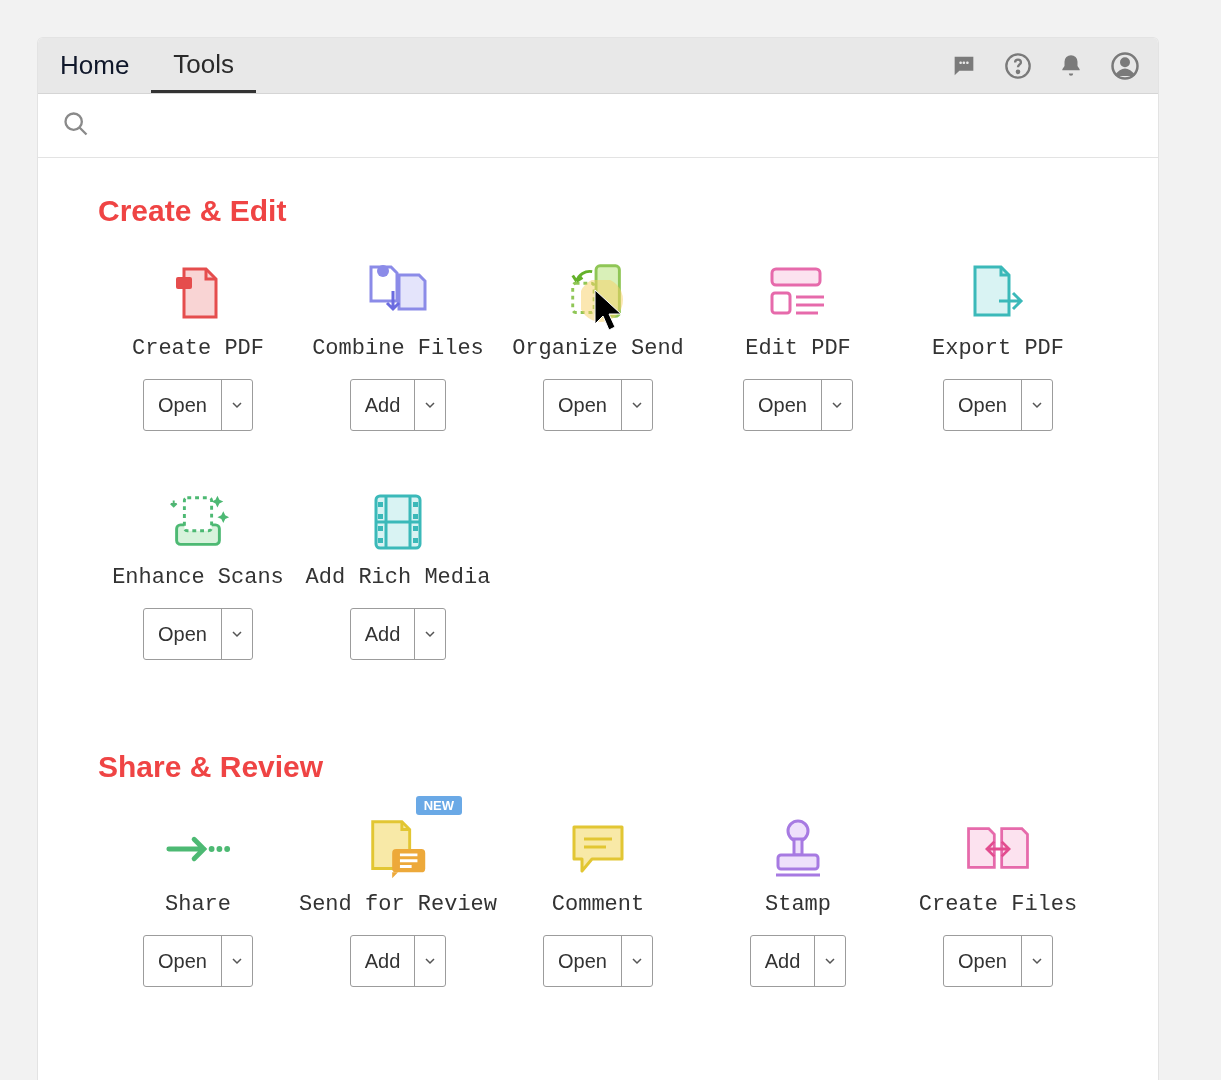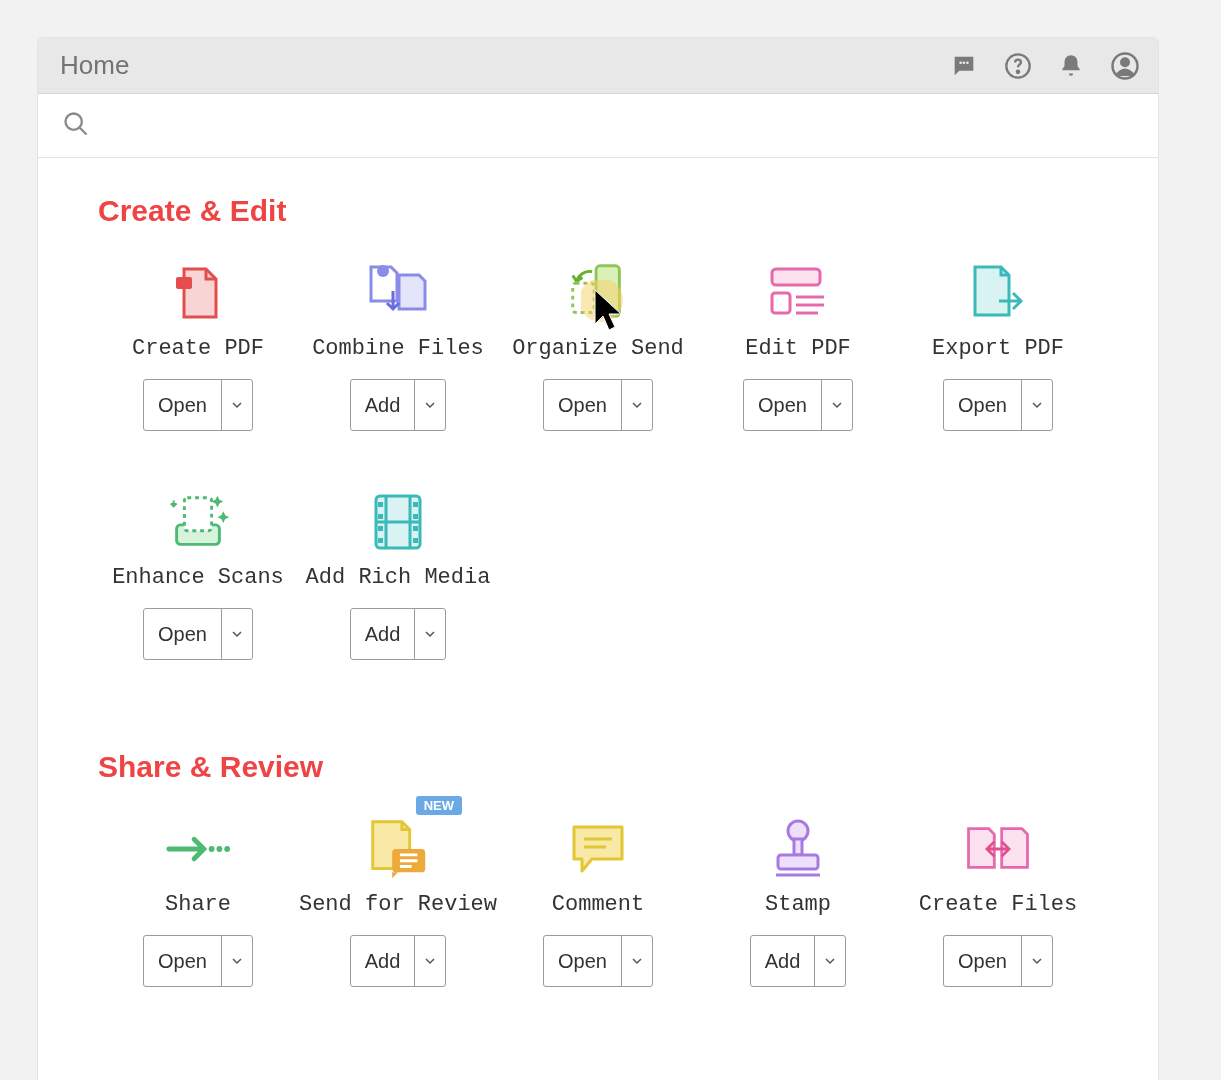--- a/index.html
+++ b/index.html
@@ -28,21 +28,21 @@
     align-items: stretch;
     font-size: 26px;
     color: #5a5a5a;
     position: relative;
   }
   .tab {
     padding: 0 22px;
     display: flex;
     align-items: center;
     cursor: pointer;
-    color: #737373;
+    color: #0f172a;
   }
   .tab.active {
     color: #2a2a2a;
     border-bottom: 3px solid #333;
   }
   .toolbar-icons {
     position: absolute;
     right: 18px;
     top: 0;
     bottom: 0;
@@ -148,20 +148,23 @@
   }
 </style>
 </head>
 <body>
 
 <div class="app-window">
 
   <div class="toolbar">
     <div class="tab">
       <span>Home</span>
+    </div>
+    <div class="tab active">
+      <span>Tools</span>
     </div>
     <div class="toolbar-icons">
       <span>
         <svg width="28" height="28" viewBox="0 0 24 24" fill="#7a7a7a">
             <path d="M4 4h16v12H8l-4 4V4z"></path>
             <text x="12" y="12" text-anchor="middle" fill="#e8e8e8" font-size="8">•••</text>
           </svg>
       </span>
       <span>
         <svg width="28" height="28" viewBox="0 0 24 24" fill="none" stroke="#7a7a7a" stroke-width="2">

